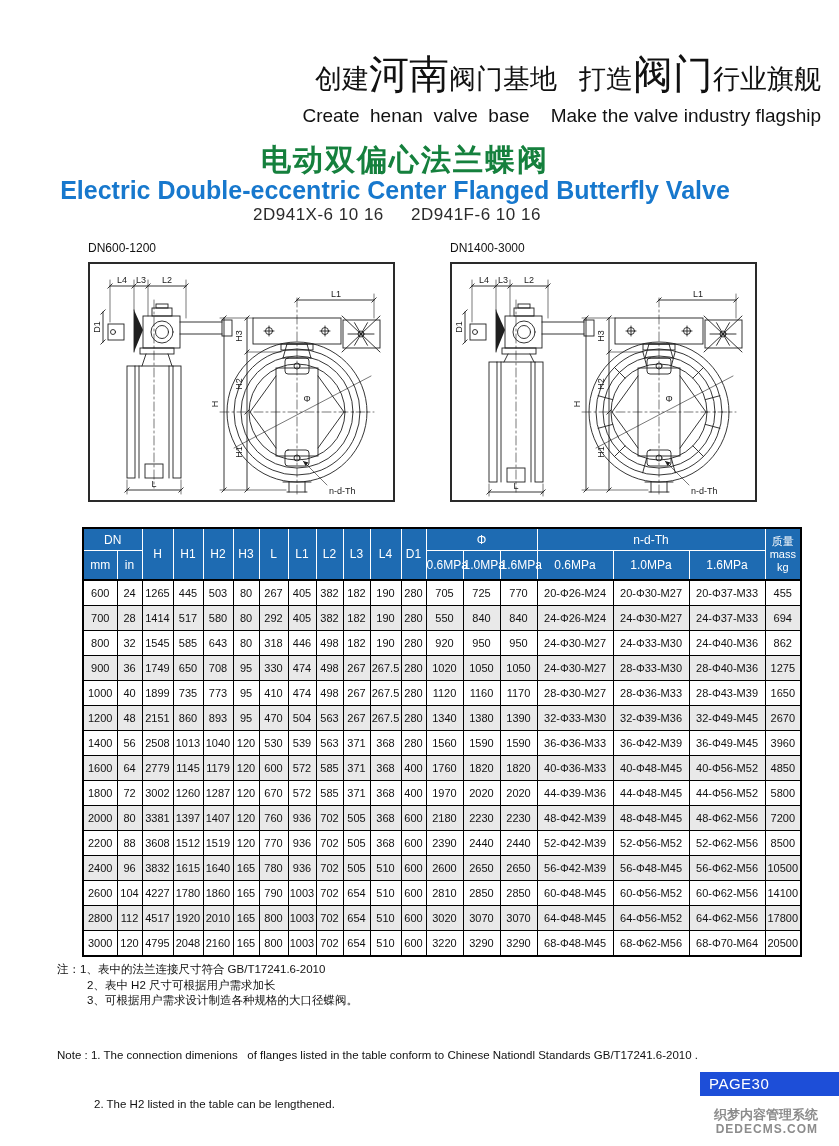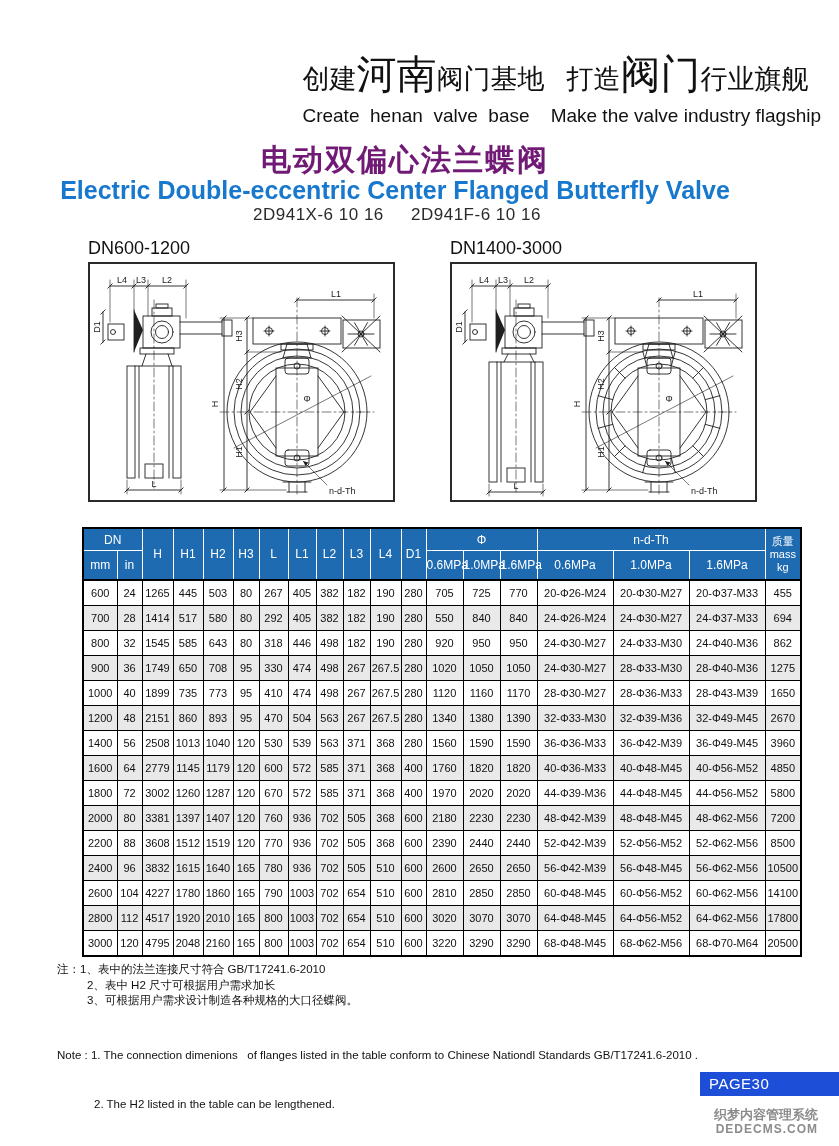--- a/index.html
+++ b/index.html
@@ -1,40 +1,40 @@
 <!DOCTYPE html>
 <html><head>
 <meta charset="utf-8">
 <style>
   html,body{margin:0;padding:0;background:#ffffff;}
   body{font-family:"Liberation Sans","DejaVu Sans",sans-serif;color:#1a1a1a;}
   .page{position:relative;width:839px;height:1146px;background:#fff;overflow:hidden;}
 
   
-  .slogan{position:absolute;top:52px;right:18px;}
+  .slogan{position:absolute;top:52px;right:18px;text-align:right;}
   .slogan-cn{white-space:nowrap;color:#111;line-height:44px;}
   .slogan-cn .s-n{font-size:27px;}
   .slogan-cn .s-b{font-size:40px;}
   .slogan-cn .gap{display:inline-block;width:22px;}
   .slogan-en{font-size:19px;color:#111;margin-top:0px;white-space:pre;line-height:21px;}
 
   
   .title-cn{position:absolute;top:140px;left:0;width:810px;text-align:center;
-            font-size:30px;font-weight:bold;letter-spacing:2px;color:#701a75;}
+            font-size:30px;font-weight:bold;letter-spacing:2px;color:#15803d;}
   .title-en{position:absolute;top:176px;left:0;width:790px;text-align:center;
             font-size:25px;font-weight:600;color:#1778cd;}
   .model{position:absolute;top:205px;font-size:17px;color:#2b2b2b;letter-spacing:.5px;}
   .model-1{left:253px;}
   .model-2{left:411px;}
 
   
   .figure{position:absolute;top:238px;}
   .figure-1{left:88px;}
   .figure-2{left:422px;margin-left:28px;}
-  .figure-label{font-size:18px;color:#111;height:24px;line-height:20px;}
+  .figure-label{font-size:12px;color:#111;height:24px;line-height:20px;}
   .figure-box{width:303px;height:236px;border:2px solid #2a2a2a;background:#fff;}
   .figure-box svg{display:block;}
   .dwg{stroke:#1f1f1f;stroke-width:0.9;fill:none;stroke-linecap:round;}
   .dwg-thin{stroke:#1f1f1f;stroke-width:0.6;fill:none;}
   .dwg-axis{stroke:#1f1f1f;stroke-width:0.6;fill:none;stroke-dasharray:9 3 2 3;}
   .dwg-fill{fill:#1f1f1f;stroke:none;}
   .dwg-text{font-size:9px;fill:#1a1a1a;font-family:"Liberation Sans","DejaVu Sans",sans-serif;}
 
   
   .spec-table-wrap{position:absolute;left:57px;top:527px;}

